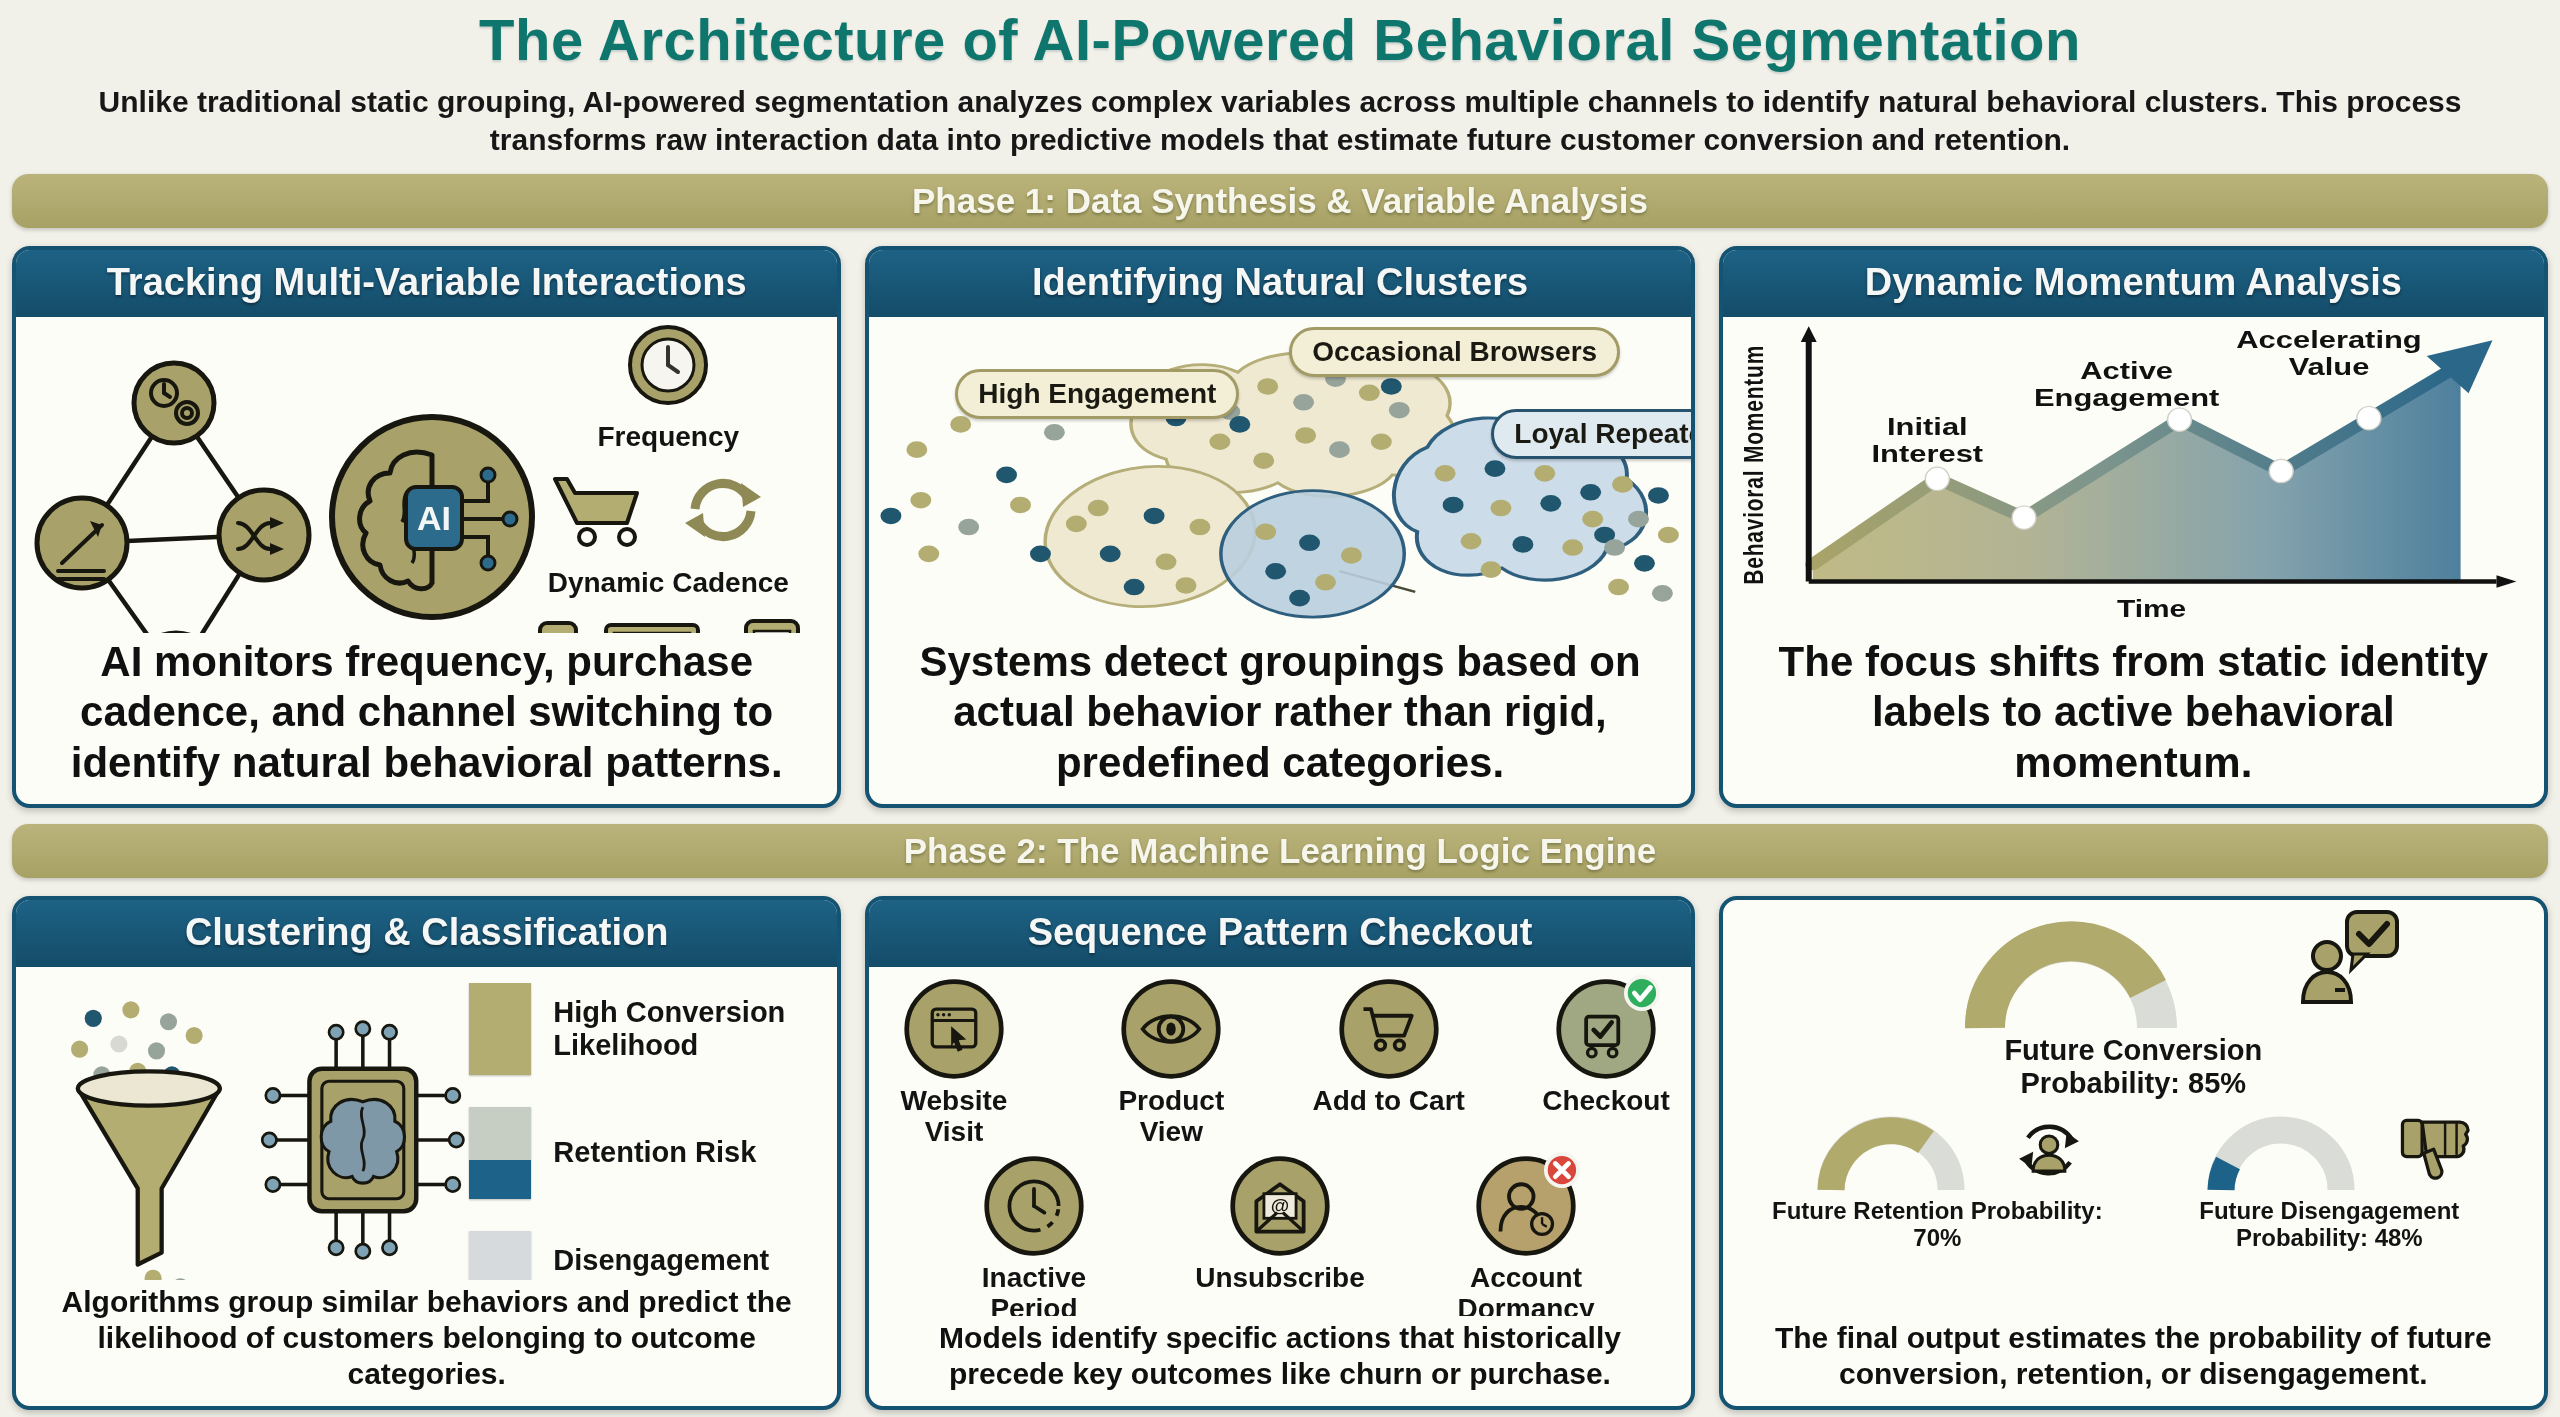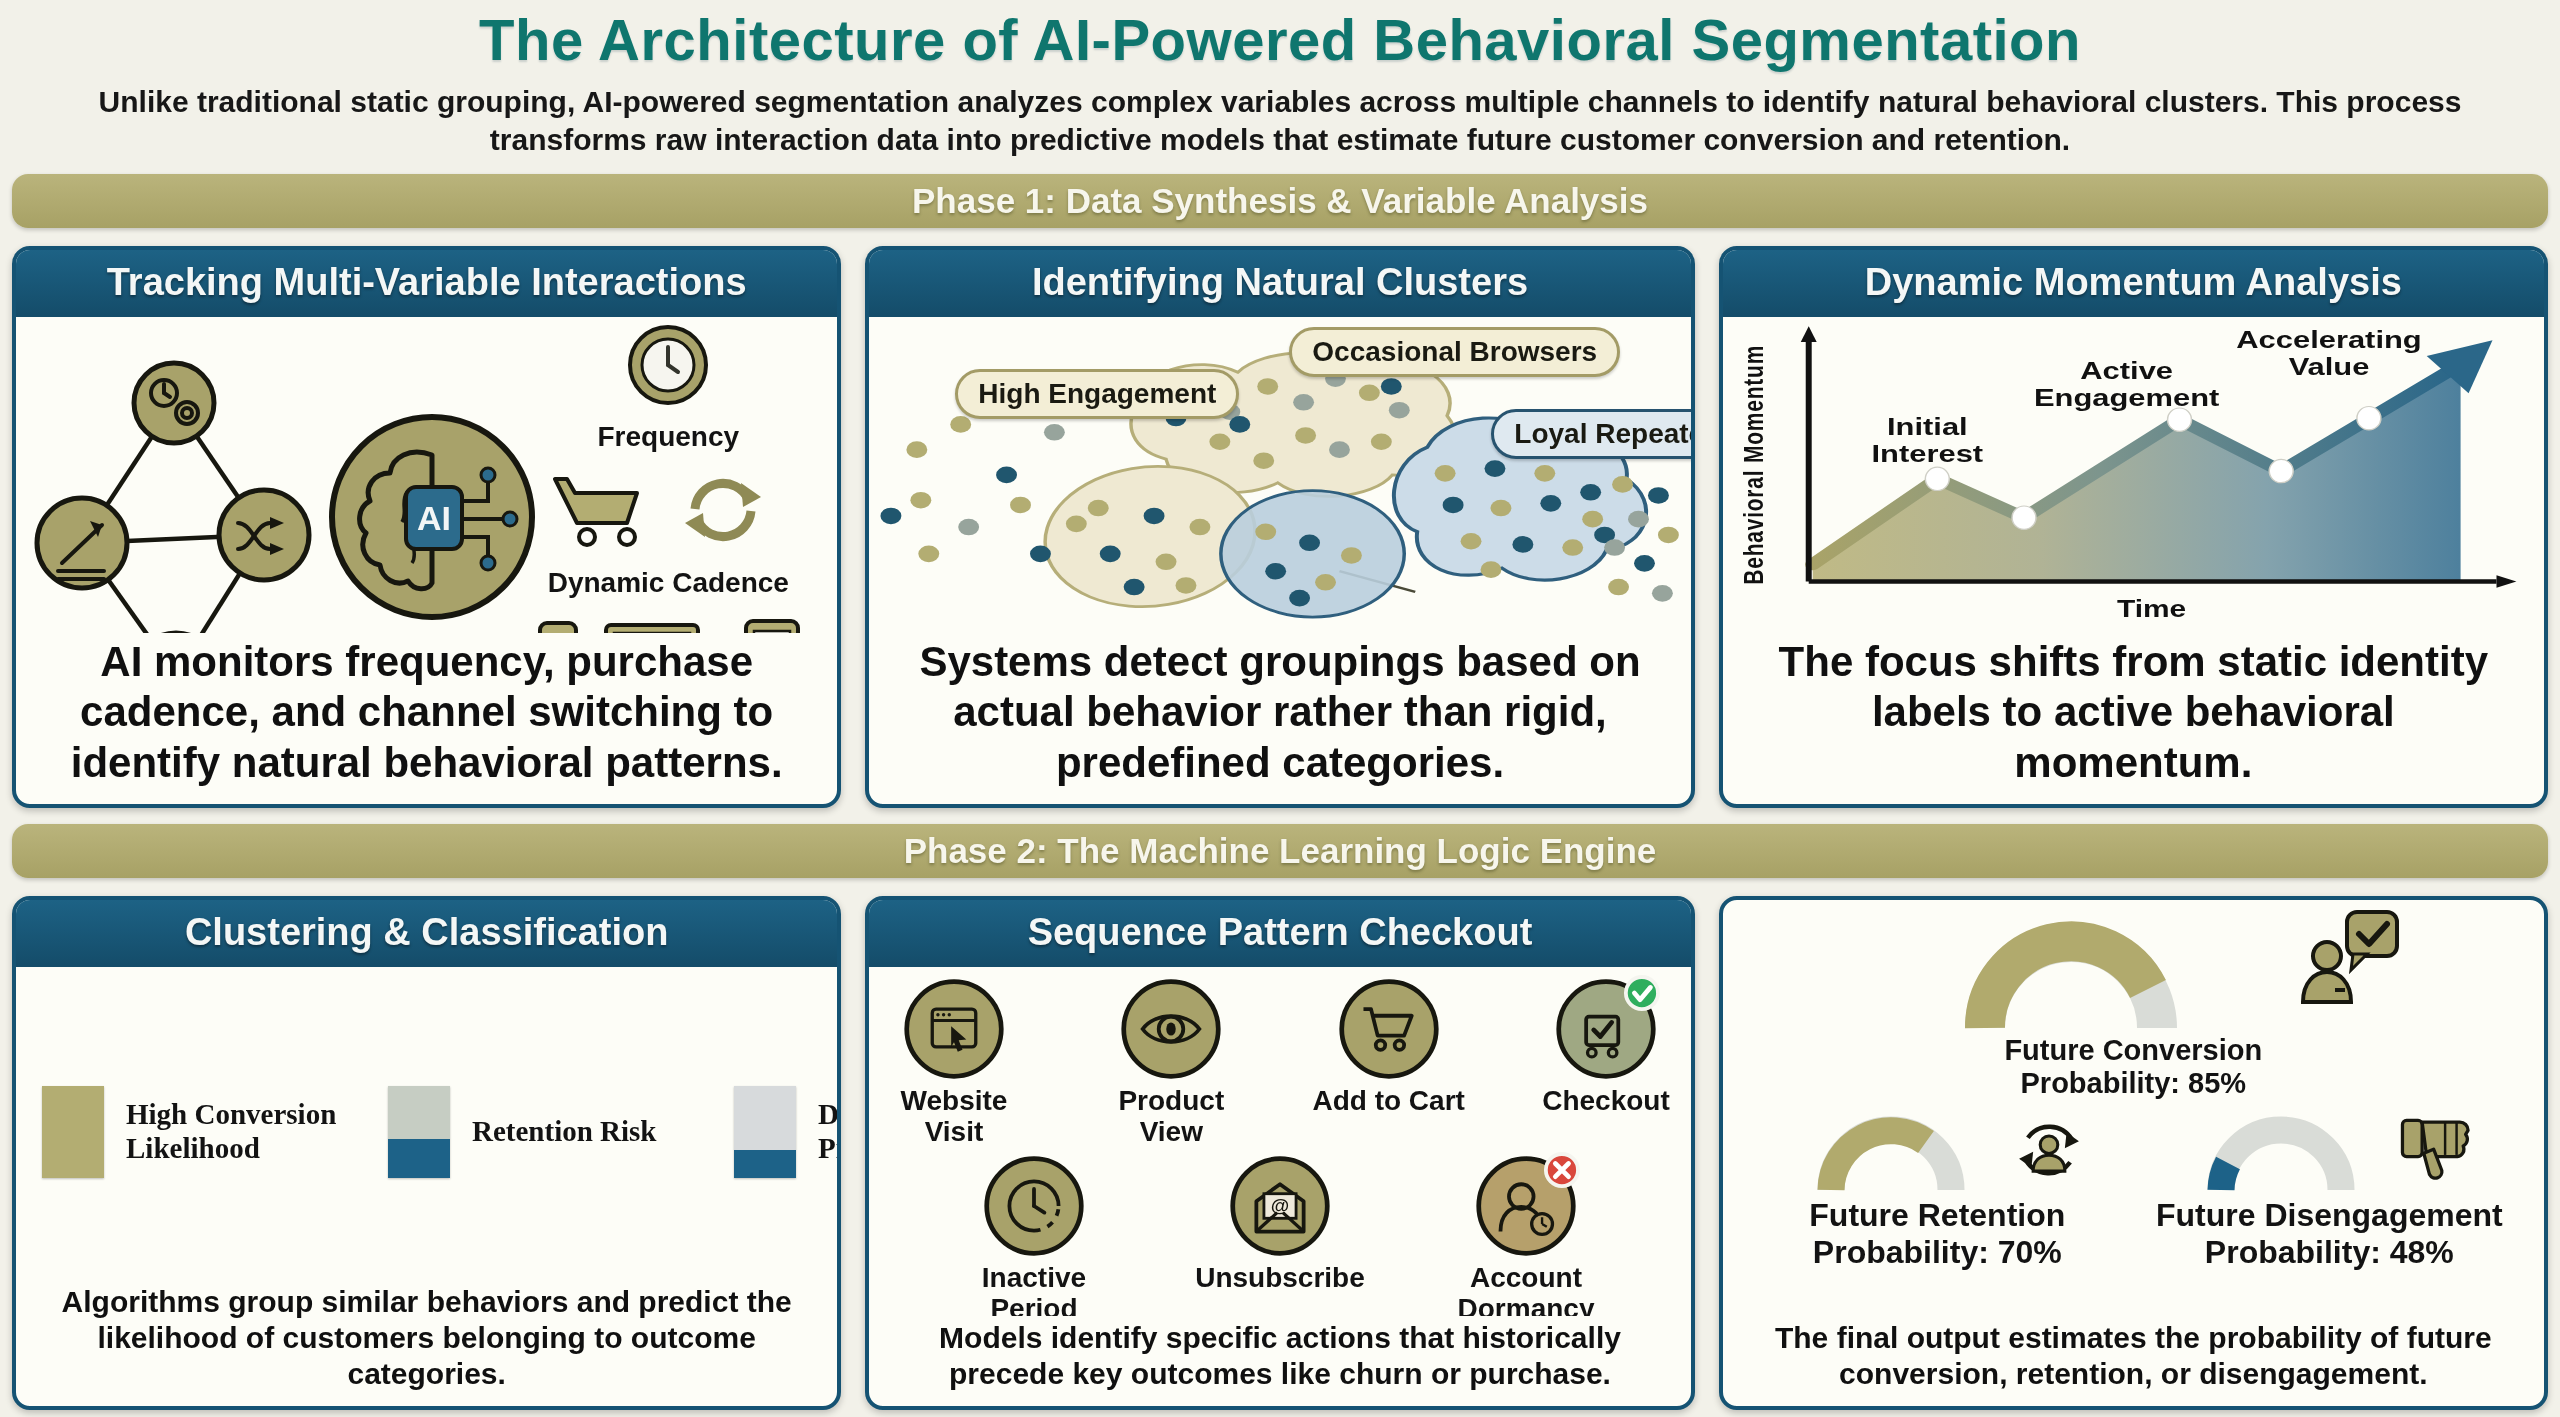--- a/index.html
+++ b/index.html
@@ -56,40 +56,40 @@
   .pill {
     position:absolute; padding:6px 20px; border-radius:26px; font-size:28px;
     font-weight:700; color:#1a1a12; white-space:nowrap;
     box-shadow:0 2px 3px rgba(0,0,0,.2);
   }
   .pill-cream { background:#f3eed6; border:3px solid #a39b66; }
   .pill-blue  { background:#dfe9f0; border:3px solid #27536f; }
 
   
   .cc-body { display:flex; justify-content:space-between; padding:8px 26px 0; }
-  .legend { display:flex; flex-direction:row; gap:4px; padding-top:8px;font-family:Liberation Serif, serif; }
+  .legend { display:flex; flex-direction:column; gap:32px; padding-top:8px; }
   .legend-item { display:flex; align-items:center; gap:22px; }
   .legend-bar { width:62px; height:92px; display:flex; flex-direction:column; box-shadow:0 1px 2px rgba(0,0,0,.25); }
   .legend-label { font-size:29px; font-weight:700; width:258px; line-height:1.15; color:#131313; }
 
   
   .seq-row { display:flex; justify-content:center; gap:48px; margin-top:10px; }
   .seq-row2 { gap:70px; margin-top:6px; }
   .seq-item { width:176px; display:flex; flex-direction:column; align-items:center; }
   .seq-label { font-size:28px; font-weight:700; text-align:center; line-height:1.12; margin-top:4px; color:#131313; }
   .seq-icon { overflow:visible; }
 
   
   .pred-top { display:flex; justify-content:center; align-items:flex-start; gap:14px; padding-top:4px; }
   .pred-label { text-align:center; font-size:29px; font-weight:700; line-height:1.14; margin:0 auto; color:#131313; }
   .pred-label.big { width:330px; }
   .pred-row { display:flex; justify-content:center; gap:40px; margin-top:2px; }
   .pred-cell { display:flex; flex-direction:column; align-items:center; }
   .gauge-wrap { display:flex; align-items:center; gap:4px; }
-  .pred-label.small { width:352px; font-size:32px; }
+  .pred-label.small { width:352px; font-size:24px; }
 </style>
 </head>
 <body>
 
 <div class="page">
 
   <h1 class="main-title">The Architecture of AI-Powered Behavioral Segmentation</h1>
   <p class="subtitle">Unlike traditional static grouping, AI-powered segmentation analyzes complex variables across multiple channels to identify natural behavioral clusters. This process transforms raw interaction data into predictive models that estimate future customer conversion and retention.</p>
 
   <div class="phase-banner">

